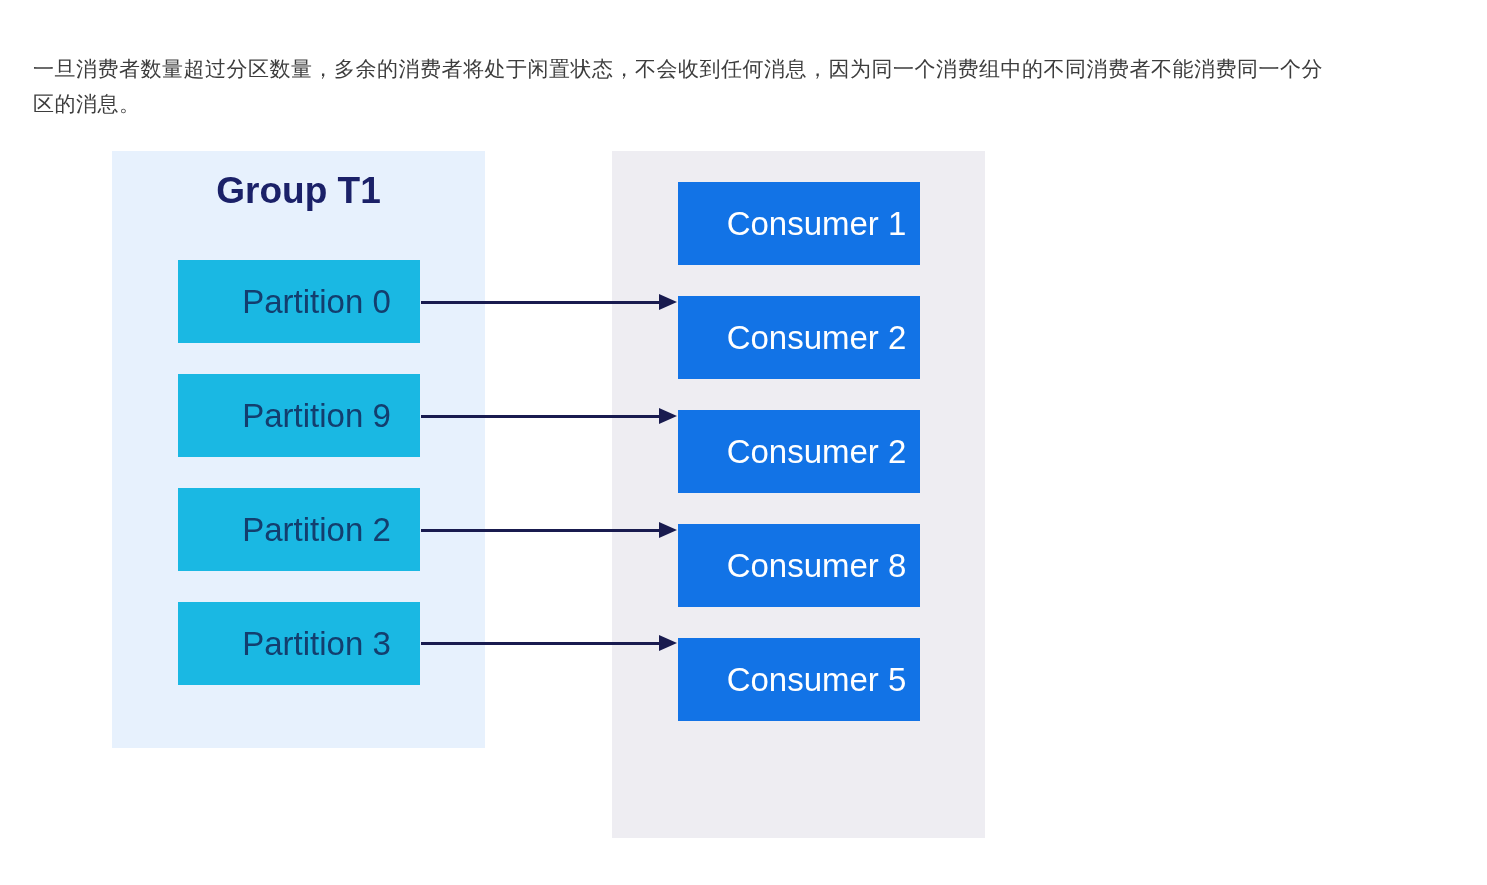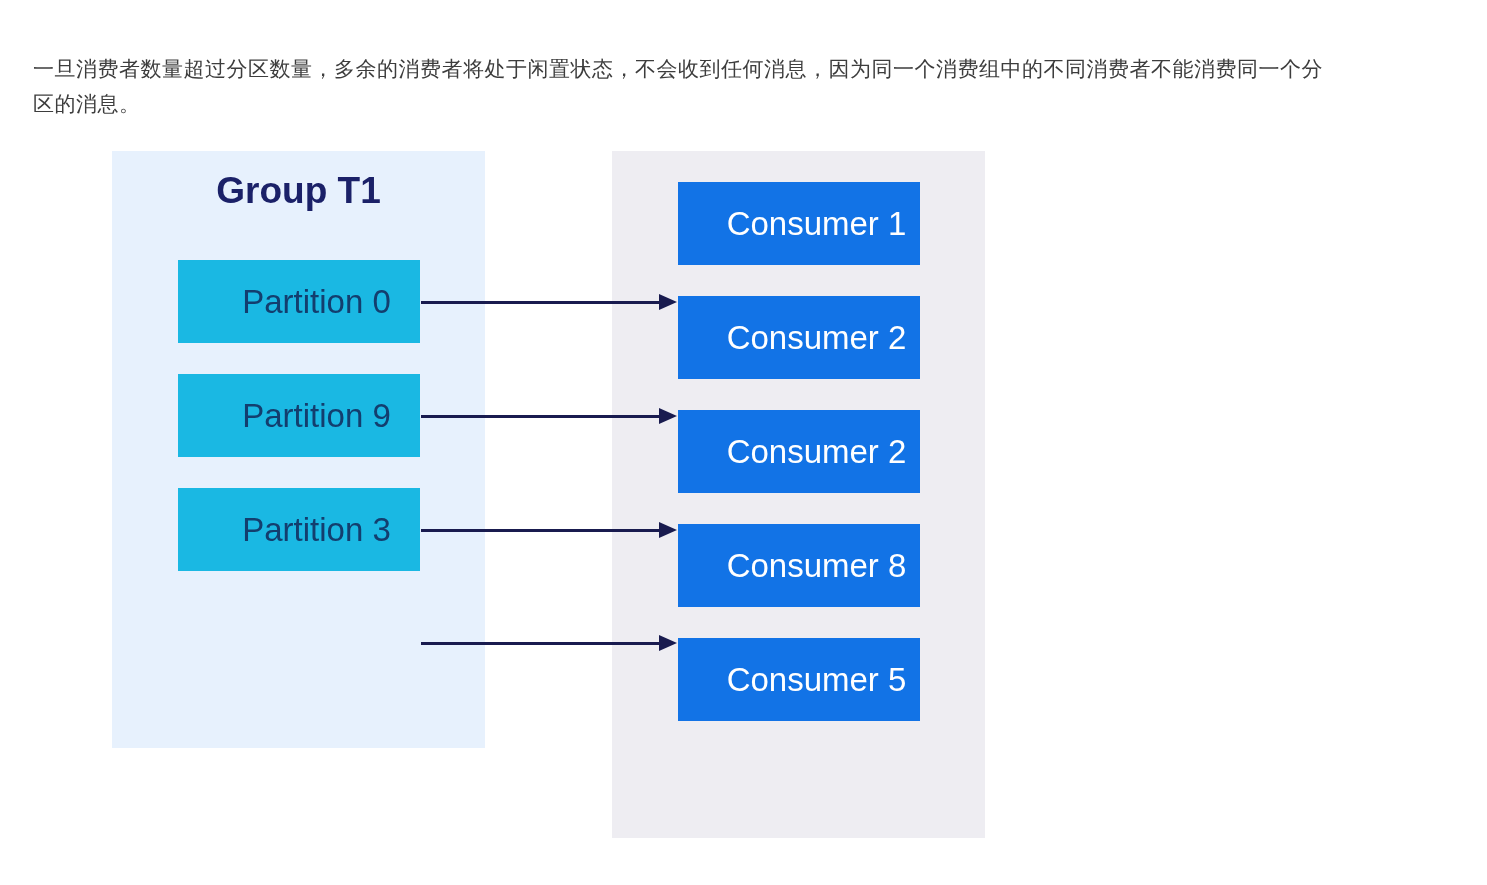--- a/index.html
+++ b/index.html
@@ -120,20 +120,21 @@
 <div class="page">
 
   <p class="para"><span>一旦消费者数量超过分区数量，多余的消费者将处于闲置状态，不会收到任何消息，因为同一个消费组中的不同消费者不能消费同一个分</span><br><span>区的消息。</span></p>
 
   <div>
 
     <div class="panel topic-panel">
       <div class="panel-title">Group T1</div>
       <div class="box partition">Partition 0</div>
       <div class="box partition">Partition 9</div>
+      <div class="box partition">Partition 2</div>
       <div class="box partition">Partition 3</div>
     </div>
 
     <div class="panel consumer-panel">
       <div class="box consumer">Consumer 1</div>
       <div class="box consumer">Consumer 2</div>
       <div class="box consumer">Consumer 2</div>
       <div class="box consumer">Consumer 8</div>
       <div class="box consumer">Consumer 5</div>
     </div>

